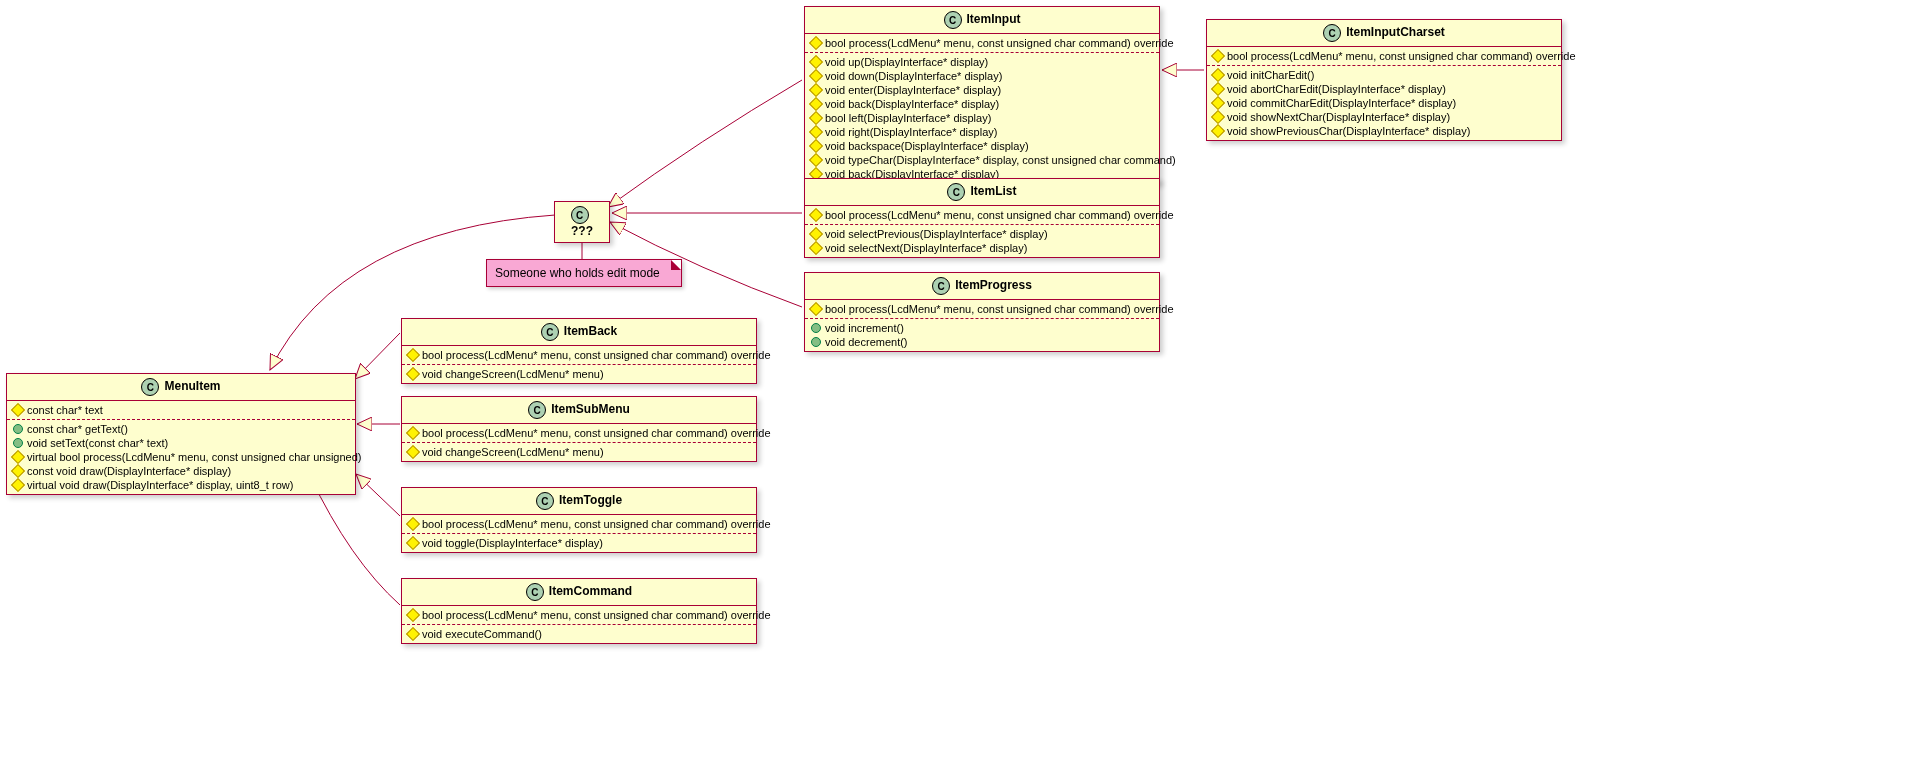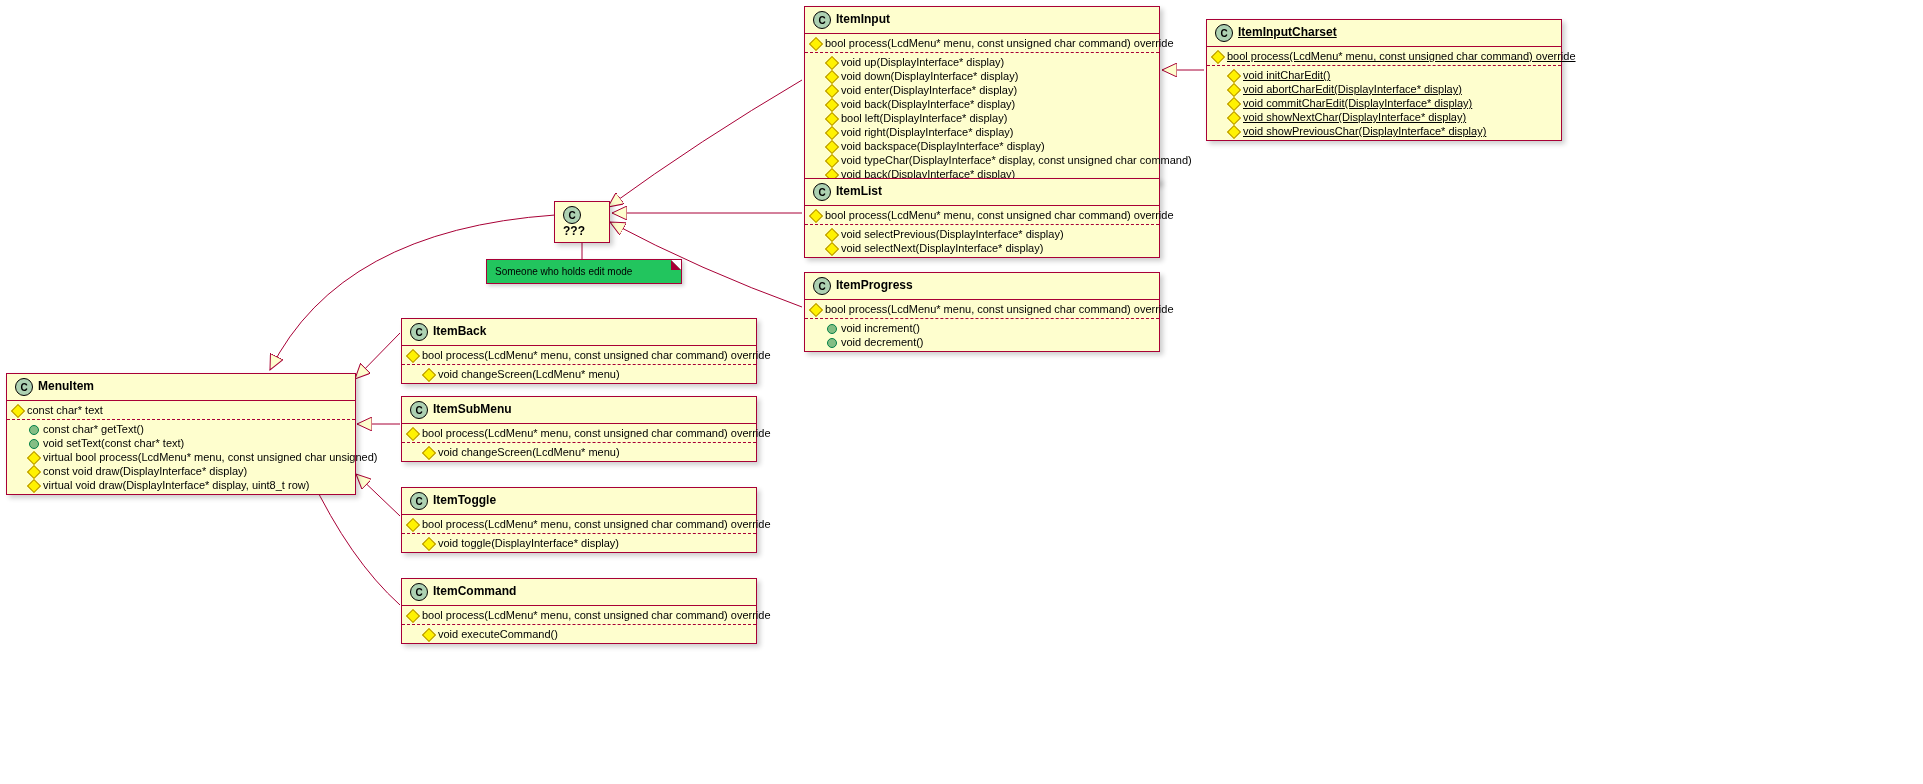--- a/index.html
+++ b/index.html
@@ -12,39 +12,39 @@
     height: 784px;
     position: relative;
   }
   .class-box {
     position: absolute;
     background: #fefece;
     border: 1.5px solid #a80036;
     box-shadow: 3px 3px 5px rgba(0,0,0,0.2);
   }
   .class-header {
+    text-align: center;
     padding: 4px 8px;
     border-bottom: 1.5px solid #a80036;
     font-weight: bold;
     font-size: 12px;
   }
   .class-section {
     border-bottom: 1px dashed #a80036;
     padding: 2px 6px;
   }
   .class-section:last-child {
     border-bottom: none;
-    margin-left: 16px;
   }
   .member {
     white-space: nowrap;
     padding: 1px 0;
     font-size: 11px;
     display: flex;
-    align-items: flex-end;
+    align-items: center;
   }
   .icon-c {
     display: inline-flex;
     align-items: center;
     justify-content: center;
     width: 16px;
     height: 16px;
     border-radius: 50%;
     background: #add1b2;
     border: 1px solid #000;
@@ -66,24 +66,24 @@
     background: #fff200;
     border: 1px solid #b38f00;
   }
   .vis-public {
     border-radius: 50%;
     background: #84be84;
     border: 1px solid #038048;
   }
   .note-box {
     position: absolute;
-    background: #22c55e;
+    background: #f9a8d4;
     border: 1px solid #a80036;
     padding: 6px 8px;
-    font-size: 10px;
+    font-size: 12px;
     box-shadow: 2px 2px 4px rgba(0,0,0,0.2);
   }
   .note-corner {
     position: absolute;
     top: 0;
     right: 0;
     width: 0;
     height: 0;
     border-style: solid;
     border-width: 0 10px 10px 0;
@@ -222,21 +222,21 @@
         <span class="vis vis-protected"></span>
         <span>void typeChar(DisplayInterface* display, const unsigned char command)</span>
       </div>
     <div class="member">
         <span class="vis vis-protected"></span>
         <span>void back(DisplayInterface* display)</span>
       </div>
   </div>
 </div>
 
-<div class="class-box" style="left:1206px; top:19px; width:354px;text-decoration:underline;">
+<div class="class-box" style="left:1206px; top:19px; width:354px;">
   <div class="class-header"><span class="icon-c">C</span><span>ItemInputCharset</span></div>
   <div class="class-section">
     <div class="member">
         <span class="vis vis-protected"></span>
         <span>bool process(LcdMenu* menu, const unsigned char command) override</span>
       </div>
   </div>
   <div class="class-section">
     <div class="member">
         <span class="vis vis-protected"></span>

